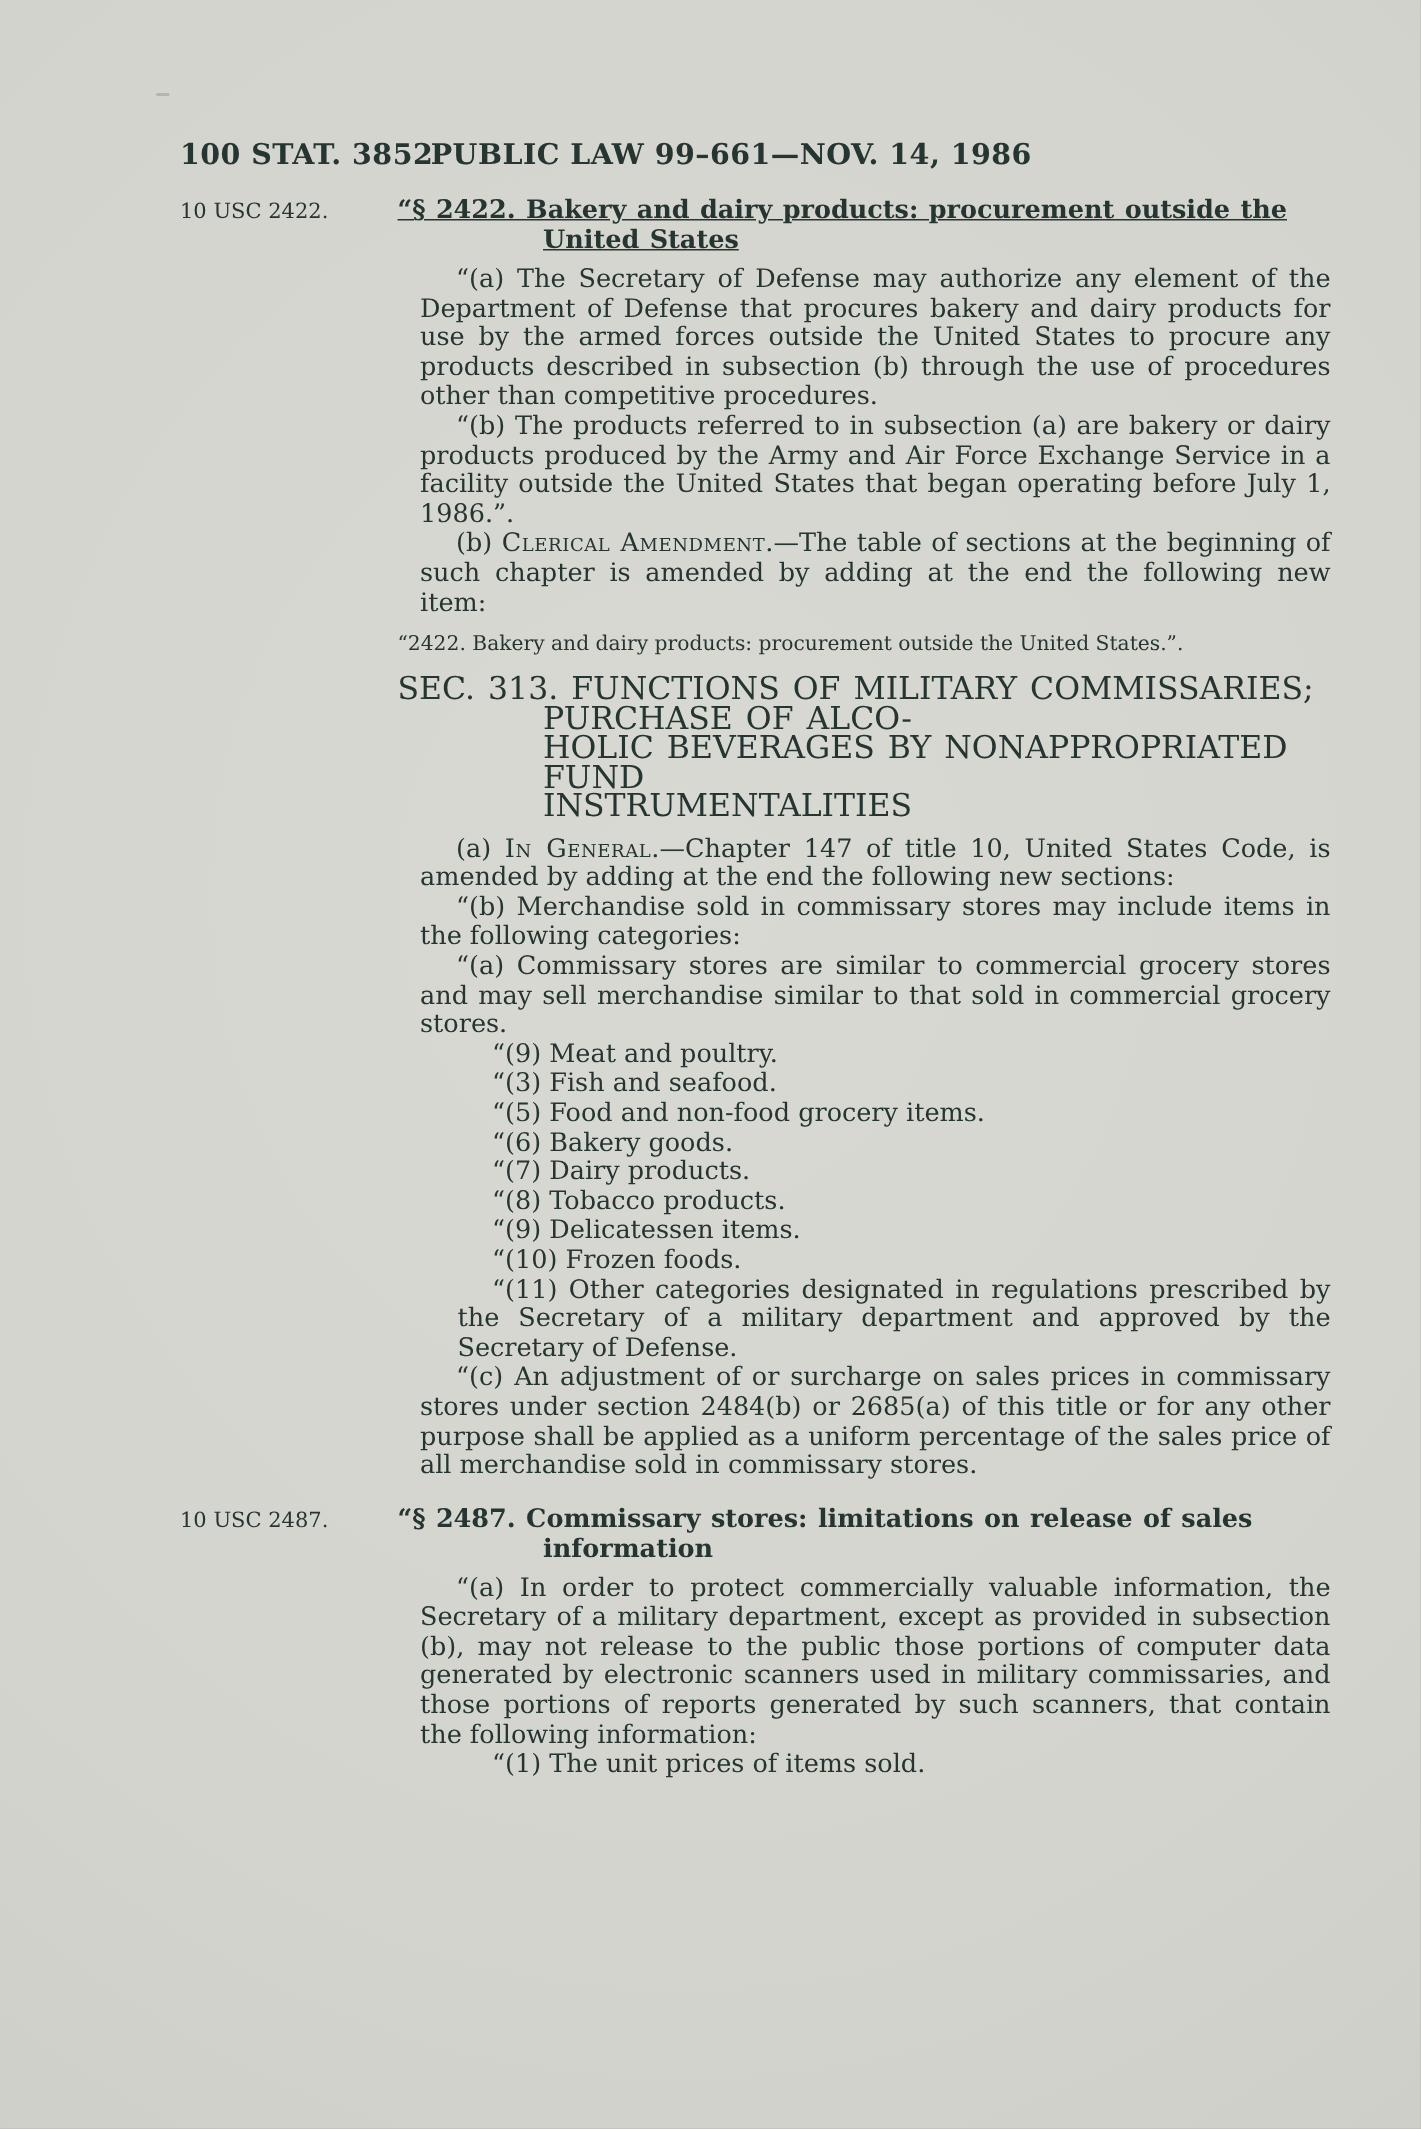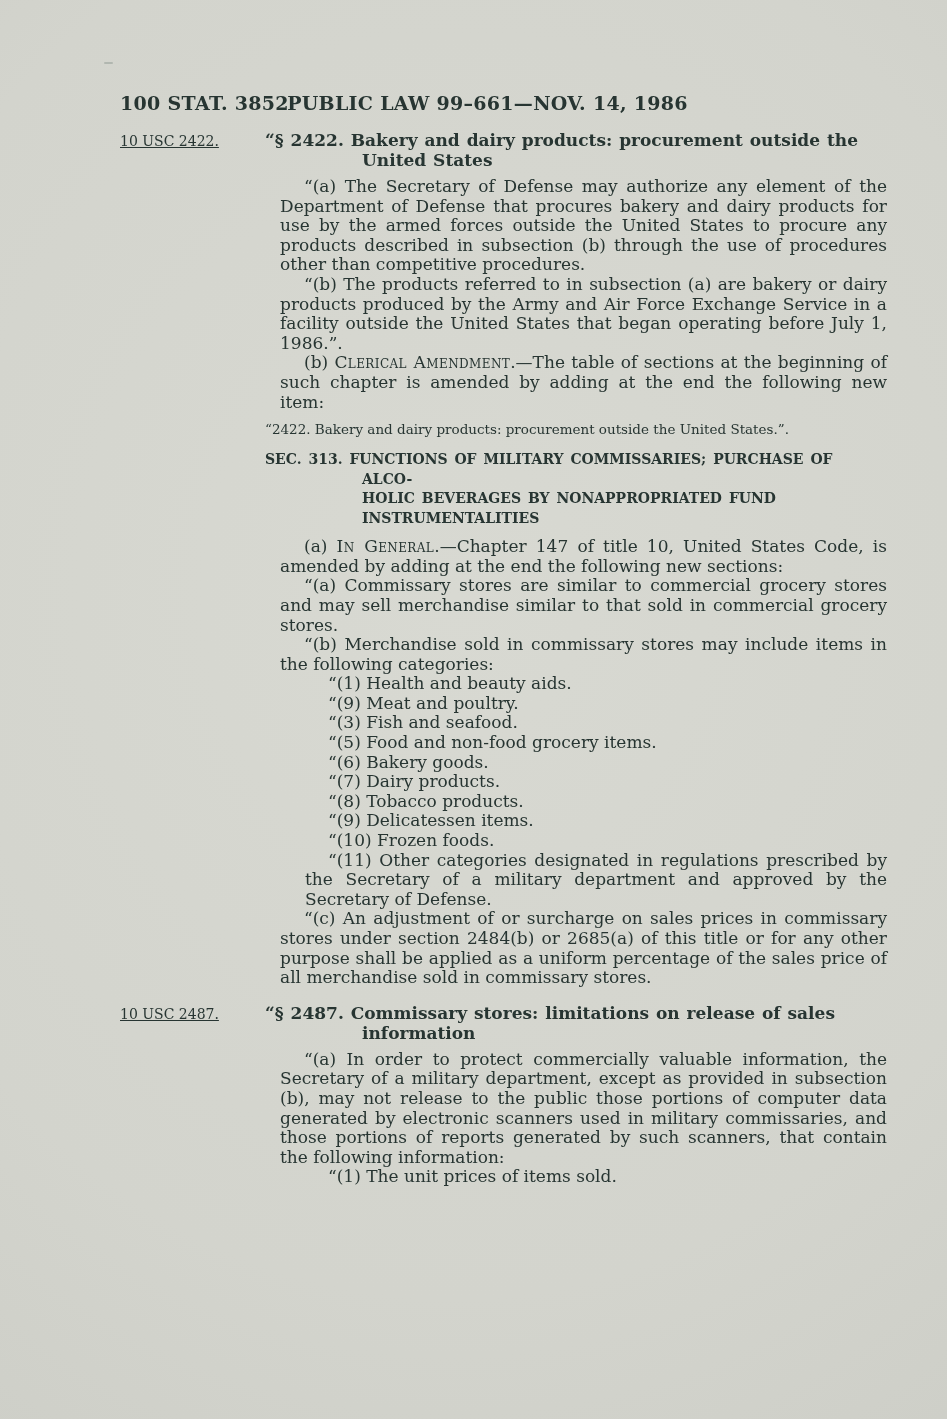--- a/index.html
+++ b/index.html
@@ -38,45 +38,44 @@
     text-align: justify;
   }
   p { margin: 0; }
   .indent { text-indent: 24px; margin-left: 15px; }
   .rel { position: relative; }
   .margin-note {
     position: absolute; left: -145px; top: 3px;
     font-size: 14px; font-weight: normal;
     line-height: 16px; white-space: nowrap;
     text-align: right;
-    text-decoration: underline;
   }
   .quote-heading {
     font-weight: bold;
     font-size: 17px;
     line-height: 20px;
     margin: 15px 0 7px;
     padding-left: 97px;
     text-indent: -97px;
     white-space: pre-line;
     text-align: left;
     word-spacing: 1px;
   }
   .sec-heading {
-    font-weight: bold;
-    font-size: 14px;
+    font-weight: normal;
+    font-size: 21px;
     line-height: 19.5px;
     margin: 13px 0 9px;
     padding-left: 97px;
     text-indent: -97px;
     white-space: pre-line;
     text-align: left;
     word-spacing: 2px;
   }
-  .body-col > section:first-of-type .quote-heading { margin-top: 0; }
+  .body-col > section:first-of-type .quote-heading { margin-top: 0; text-decoration: underline; }
   .list-item {
     margin-left: 40px;
     text-indent: 23px;
   }
   .table-note {
     font-size: 13.5px;
     line-height: 16px;
     margin: 9px 0 0 0;
     text-align: left;
   }
@@ -108,23 +107,22 @@
     </section>
 
     <section>
       <h2 class="sec-heading">SEC. 313. FUNCTIONS OF MILITARY COMMISSARIES; PURCHASE OF ALCO-
 HOLIC BEVERAGES BY NONAPPROPRIATED FUND
 INSTRUMENTALITIES</h2>
       <p class="indent"><span>(a) </span><span class="smallcaps">In General</span><span>.—Chapter 147 of title 10, United States Code, is amended by adding at the end the following new sections:</span></p>
     </section>
 
     <section>
+      <p class="indent">“(b) Merchandise sold in commissary stores may include items in the following categories:</p>
       <p class="indent">“(a) Commissary stores are similar to commercial grocery stores and may sell merchandise similar to that sold in commercial grocery stores.</p>
-      <p class="indent">“(b) Merchandise sold in commissary stores may include items in the following categories:</p>
-      <p class="list-item">“(1) Health and beauty aids.</p>
       <p class="list-item">“(9) Meat and poultry.</p>
       <p class="list-item">“(3) Fish and seafood.</p>
       <p class="list-item">“(5) Food and non-food grocery items.</p>
       <p class="list-item">“(6) Bakery goods.</p>
       <p class="list-item">“(7) Dairy products.</p>
       <p class="list-item">“(8) Tobacco products.</p>
       <p class="list-item">“(9) Delicatessen items.</p>
       <p class="list-item">“(10) Frozen foods.</p>
       <p class="list-item">“(11) Other categories designated in regulations prescribed by the Secretary of a military department and approved by the Secretary of Defense.</p>
       <p class="indent">“(c) An adjustment of or surcharge on sales prices in commissary stores under section 2484(b) or 2685(a) of this title or for any other purpose shall be applied as a uniform percentage of the sales price of all merchandise sold in commissary stores.</p>

